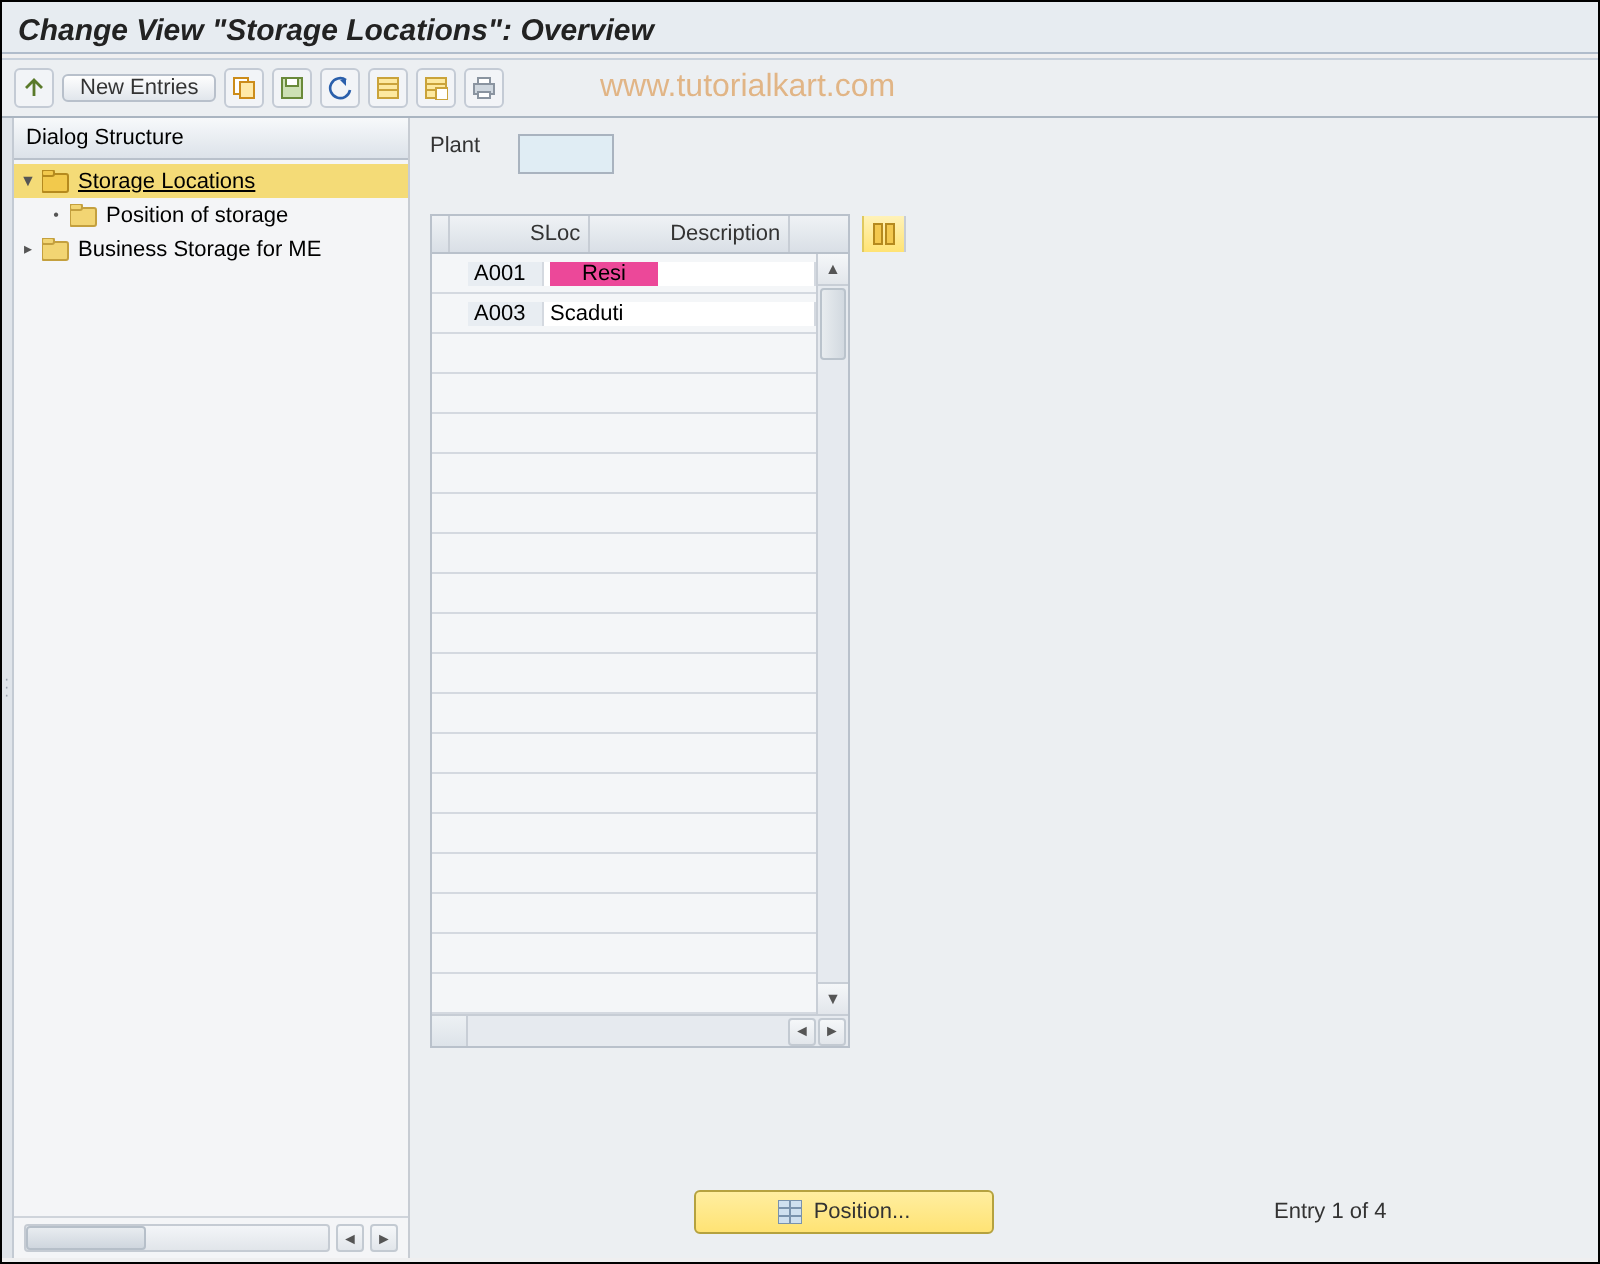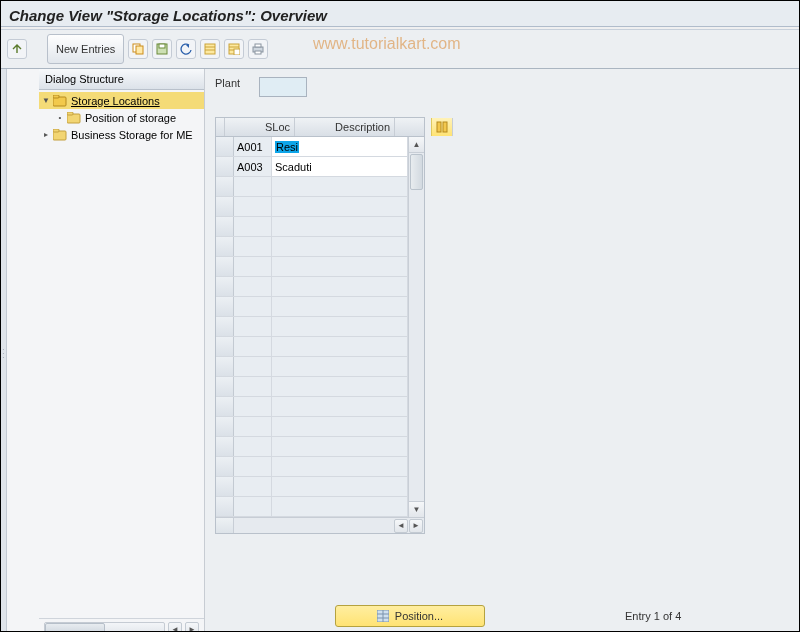--- a/index.html
+++ b/index.html
@@ -42,34 +42,33 @@
       display: flex;
       align-items: center;
       justify-content: center;
       background: #f2f4f7;
       border: 1px solid #c4cbd5;
       border-radius: 3px;
       padding: 0 3px;
     }
     .tool-btn svg { display: block; }
     .new-entries {
-      height: 30px;
+      height: 14px;
       background: linear-gradient(#fefefe, #e1e6ec);
       border: 1px solid #b8c0cb;
       border-radius: 3px;
       padding: 0 8px;
       font-size: 11px;
       color: #333;
       display: flex;
       align-items: center;
-      margin-left: 16px;
     }
     .watermark {
       position: absolute;
-      left: 312px;
+      left: 299px;
       top: 5px;
       color: #d9862f;
       font-size: 16px;
       opacity: 0.55;
     }
     .content {
       display: flex;
       height: calc(100% - 60px);
     }
     .splitter {
@@ -86,21 +85,20 @@
       color: #9aa3af;
       font-size: 8px;
       line-height: 4px;
     }
     .sidebar {
       width: 198px;
       background: #f4f5f7;
       border-right: 1px solid #c7ccd3;
       display: flex;
       flex-direction: column;
-      padding-left: 32px;
     }
     .sidebar-header {
       background: linear-gradient(#f7f9fb, #dce2e9);
       border-bottom: 1px solid #b9c1cb;
       padding: 4px 6px;
       font-size: 11px;
     }
     .tree {
       flex: 1;
       overflow: hidden;
@@ -195,20 +193,21 @@
       border-left: 1px solid #e0c95f;
     }
     .table-body {
       display: flex;
     }
     .rows-area { flex: 1; }
     .row {
       display: flex;
       height: 20px;
       border-bottom: 1px solid #d4d9e0;
+      align-items: center;
     }
     .cell {
       border-right: 1px solid #d4d9e0;
       display: flex;
       align-items: center;
       padding: 0 3px;
       font-size: 11px;
     }
     .cell.sel {
       width: 18px;
@@ -218,22 +217,22 @@
     .cell.sloc {
       width: 38px;
       background: #e8edf2;
     }
     .cell.desc {
       flex: 1;
       background: #fff;
     }
     .cell.desc.empty { background: #e8edf2; }
     .cell.desc .sel-text {
-      background: #0ea5e9;
-      padding: 0 1px;
+      background: #ec4899;
+      padding: 0 16px;
     }
     .vscroll {
       width: 16px;
       background: #e6eaef;
       border-left: 1px solid #c8ced6;
       display: flex;
       flex-direction: column;
     }
     .vscroll .arrow-btn { width: 100%; border-radius: 0; border: 0; border-bottom: 1px solid #c8ced6; height: 16px; }
     .vscroll .arrow-btn.bottom { border-top: 1px solid #c8ced6; border-bottom: 0; margin-top: auto; }
@@ -252,21 +251,21 @@
     }
     .table-footer .sel-h {
       width: 18px;
       border-right: 1px solid #c8ced6;
       background: linear-gradient(#edf1f4,#dde3e9);
     }
     .table-footer .htrack { flex: 1; position: relative; display: flex; align-items: center; justify-content: flex-end; gap: 1px; padding-right: 1px;}
     .bottom-bar {
       position: absolute;
       bottom: 12px;
-      left: 0;
+      left: 12px;
       right: 0;
       display: flex;
       align-items: center;
       padding-left: 130px;
     }
     .position-btn {
       height: 22px;
       width: 150px;
       background: linear-gradient(#ffeea0,#ffe374);
       border: 1px solid #b5a23f;

